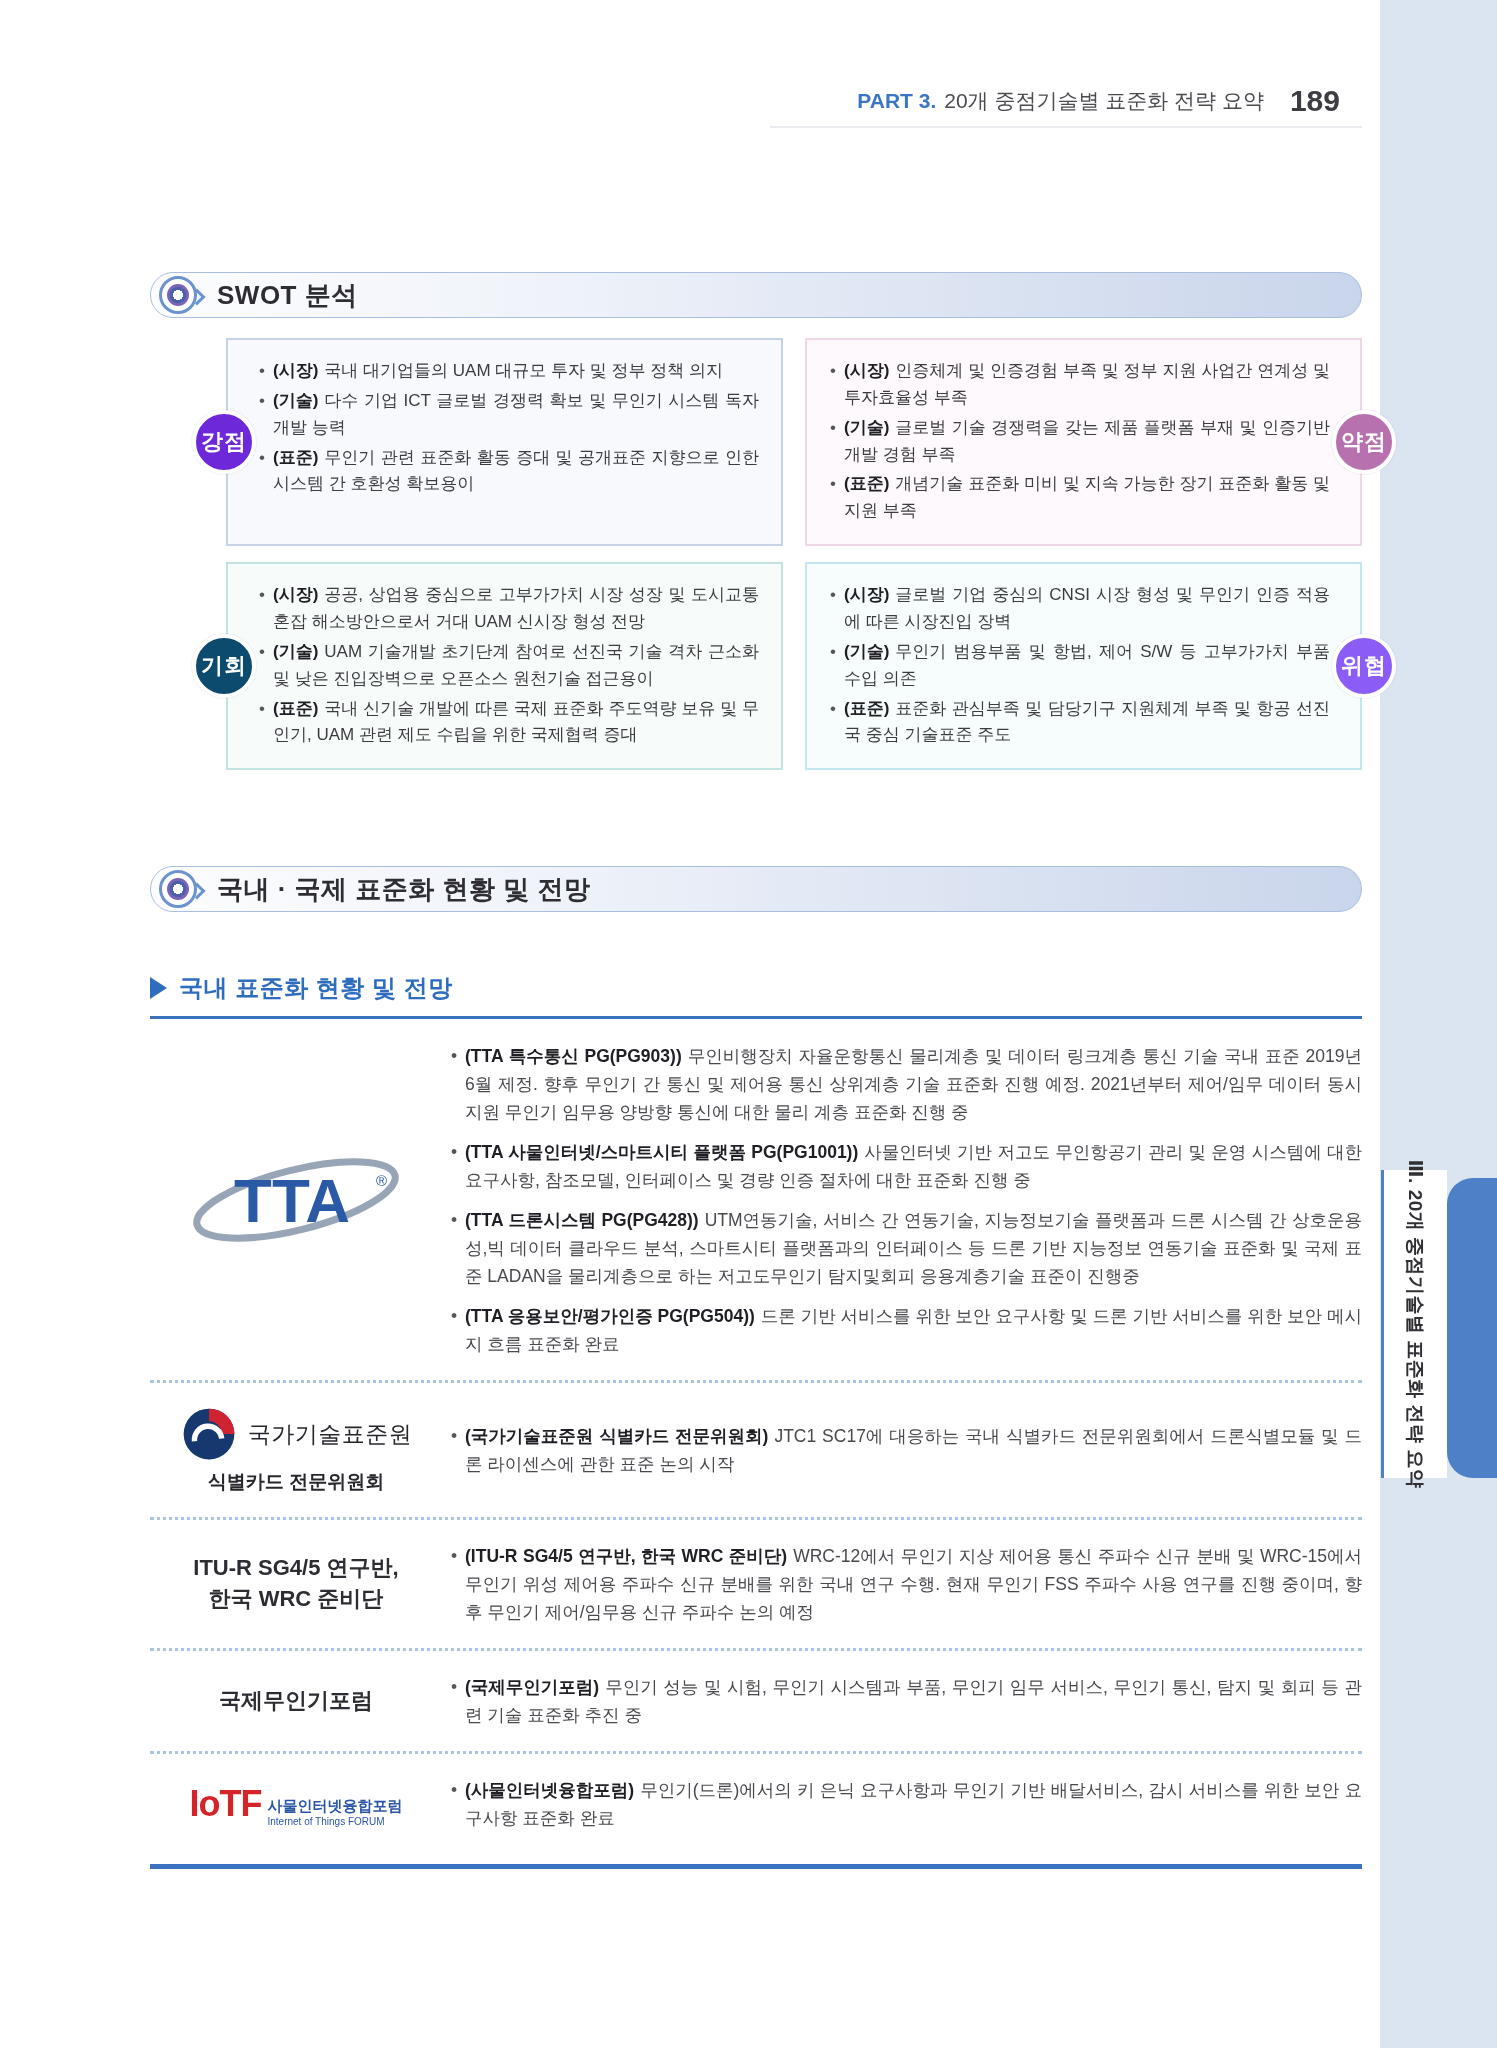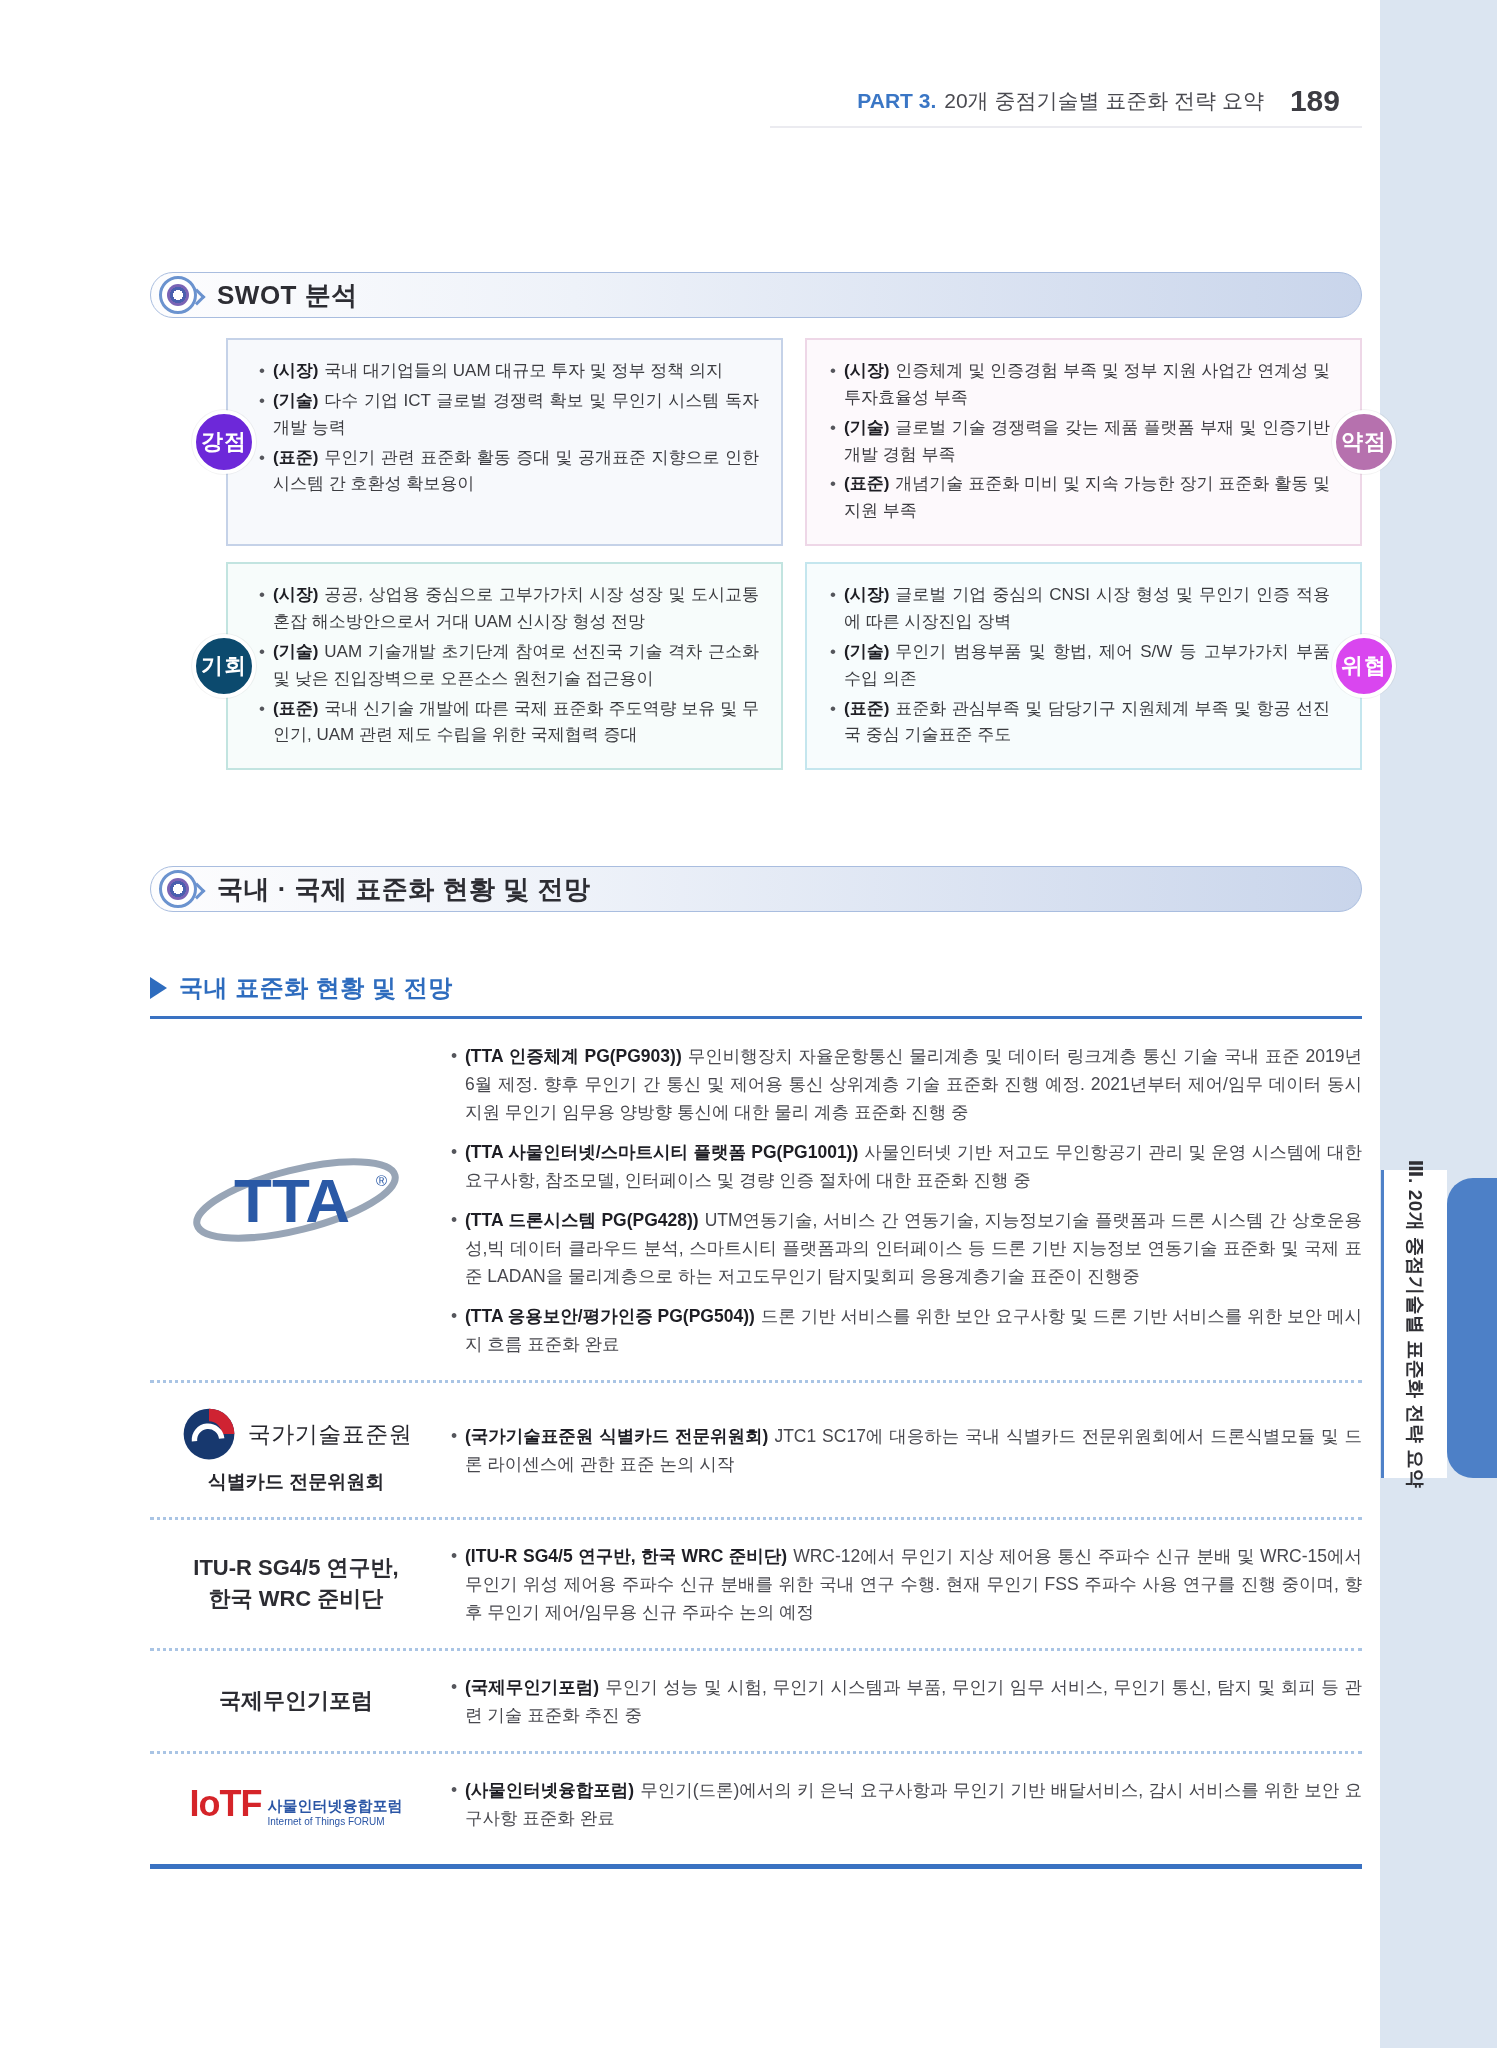--- a/index.html
+++ b/index.html
@@ -45,21 +45,21 @@
   .q-opportunity { border:2px solid #c2e4e0; background:#f7fcfb; }
   .q-threat      { border:2px solid #c4e6ee; background:#f7fcfd; }
   .badge { position:absolute; width:64px; height:64px; border-radius:50%; border:4px solid #ffffff; color:#fff;
            font-size:22px; font-weight:bold; display:flex; align-items:center; justify-content:center;
            top:50%; transform:translateY(-50%); letter-spacing:1px; box-shadow:0 0 0 1px rgba(0,0,0,.05); }
   .badge-left  { left:-36px; }
   .badge-right { right:-36px; }
   .b-strength    { background:#6d28d9; }
   .b-weakness    { background:#b671ae; }
   .b-opportunity { background:#0c4a6e; }
-  .b-threat      { background:#d946ef; }
+  .b-threat      { background:#8b5cf6; }
   .sw-item { position:relative; padding-left:15px; text-align:justify; line-height:1.58; margin-bottom:3px; }
   .sw-item::before { content:"•"; position:absolute; left:1px; top:0; color:#55565c; }
   .sw-item b { color:#1e1e24; margin-right:6px; }
 
   
   .subsection { position:absolute; top:972px; left:150px; display:flex; align-items:center; }
   .tri-icon { width:0; height:0; border-left:17px solid #2e6cbe; border-top:11px solid transparent; border-bottom:11px solid transparent; margin-right:12px; }
   .subsection h3 { font-size:24px; font-weight:bold; color:#2e6cbe; letter-spacing:.5px; }
   .sub-rule { position:absolute; top:1016px; left:150px; width:1212px; height:3px; background:#3a72c2; }
 
@@ -162,21 +162,21 @@
 
     <div class="org-row" style="padding-top:8px;">
       <div class="org-left">
         <svg width="216" height="104" viewBox="0 0 216 104">
           <ellipse cx="108" cy="52" rx="102" ry="30" fill="none" stroke="#98a5b6" stroke-width="7" transform="rotate(-14 108 52)"></ellipse>
           <text x="104" y="74" text-anchor="middle" font-size="62" font-weight="bold" fill="#2a59a6" font-family="Liberation Sans, sans-serif">TTA</text>
           <text x="188" y="38" font-size="15" fill="#2a59a6">®</text>
         </svg>
       </div>
       <div class="org-right">
-        <div class="org-item"><b>(TTA 인증체계 PG(PG903))</b><span>무인비행장치 자율운항통신 물리계층 및 데이터 링크계층 통신 기술 국내 표준 2019년 6월 제정. 향후 무인기 간 통신 및 제어용 통신 상위계층 기술 표준화 진행 예정. 2021년부터 제어/임무 데이터 동시 지원 무인기 임무용 양방향 통신에 대한 물리 계층 표준화 진행 중</span></div>
+        <div class="org-item"><b>(TTA 특수통신 PG(PG903))</b><span>무인비행장치 자율운항통신 물리계층 및 데이터 링크계층 통신 기술 국내 표준 2019년 6월 제정. 향후 무인기 간 통신 및 제어용 통신 상위계층 기술 표준화 진행 예정. 2021년부터 제어/임무 데이터 동시 지원 무인기 임무용 양방향 통신에 대한 물리 계층 표준화 진행 중</span></div>
         <div class="org-item"><b>(TTA 사물인터넷/스마트시티 플랫폼 PG(PG1001))</b><span>사물인터넷 기반 저고도 무인항공기 관리 및 운영 시스템에 대한 요구사항, 참조모델, 인터페이스 및 경량 인증 절차에 대한 표준화 진행 중</span></div>
         <div class="org-item"><b>(TTA 드론시스템 PG(PG428))</b><span>UTM연동기술, 서비스 간 연동기술, 지능정보기술 플랫폼과 드론 시스템 간 상호운용성,빅 데이터 클라우드 분석, 스마트시티 플랫폼과의 인터페이스 등 드론 기반 지능정보 연동기술 표준화 및 국제 표준 LADAN을 물리계층으로 하는 저고도무인기 탐지및회피 응용계층기술 표준이 진행중</span></div>
         <div class="org-item"><b>(TTA 응용보안/평가인증 PG(PG504))</b><span>드론 기반 서비스를 위한 보안 요구사항 및 드론 기반 서비스를 위한 보안 메시지 흐름 표준화 완료</span></div>
       </div>
     </div>
 
     <div class="org-sep"></div>
 
     <div class="org-row">
       <div class="org-left">

